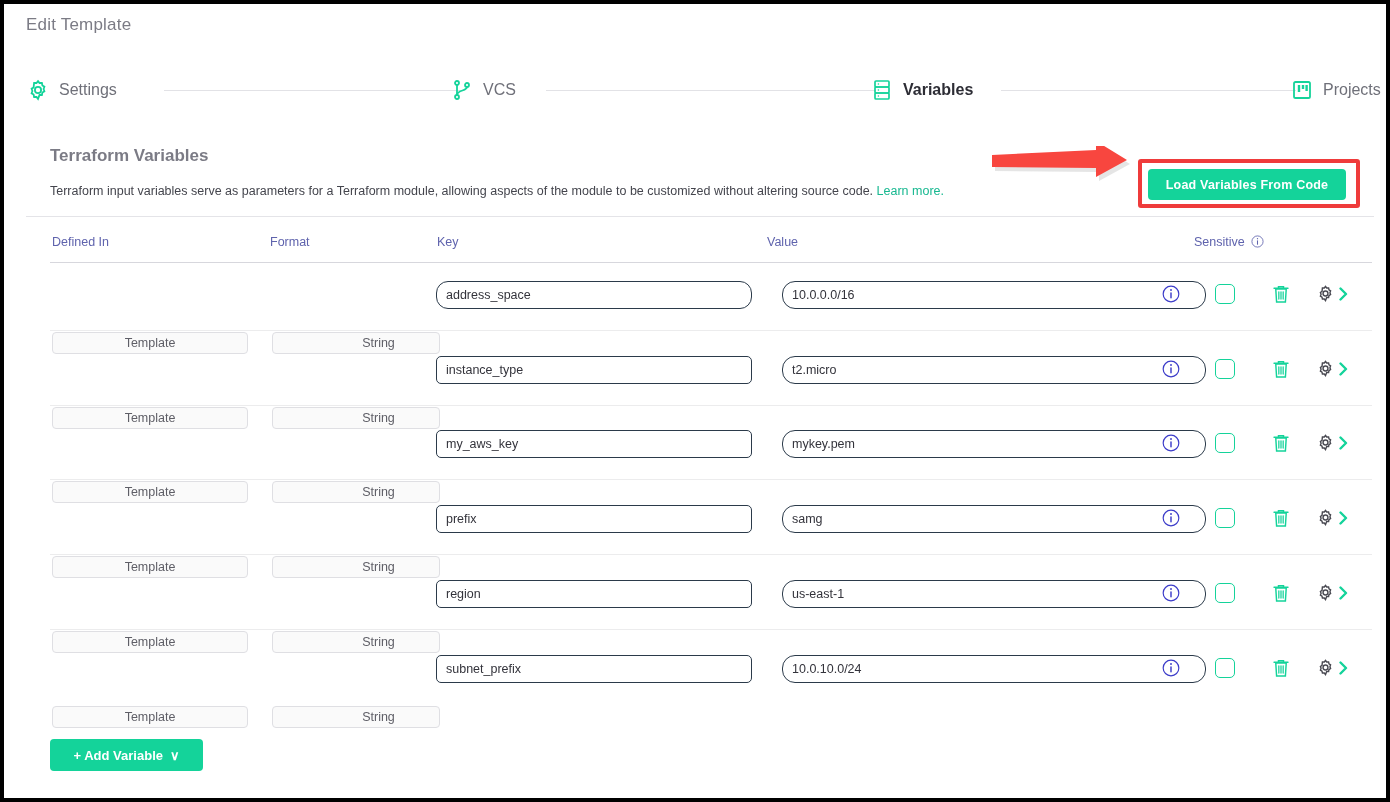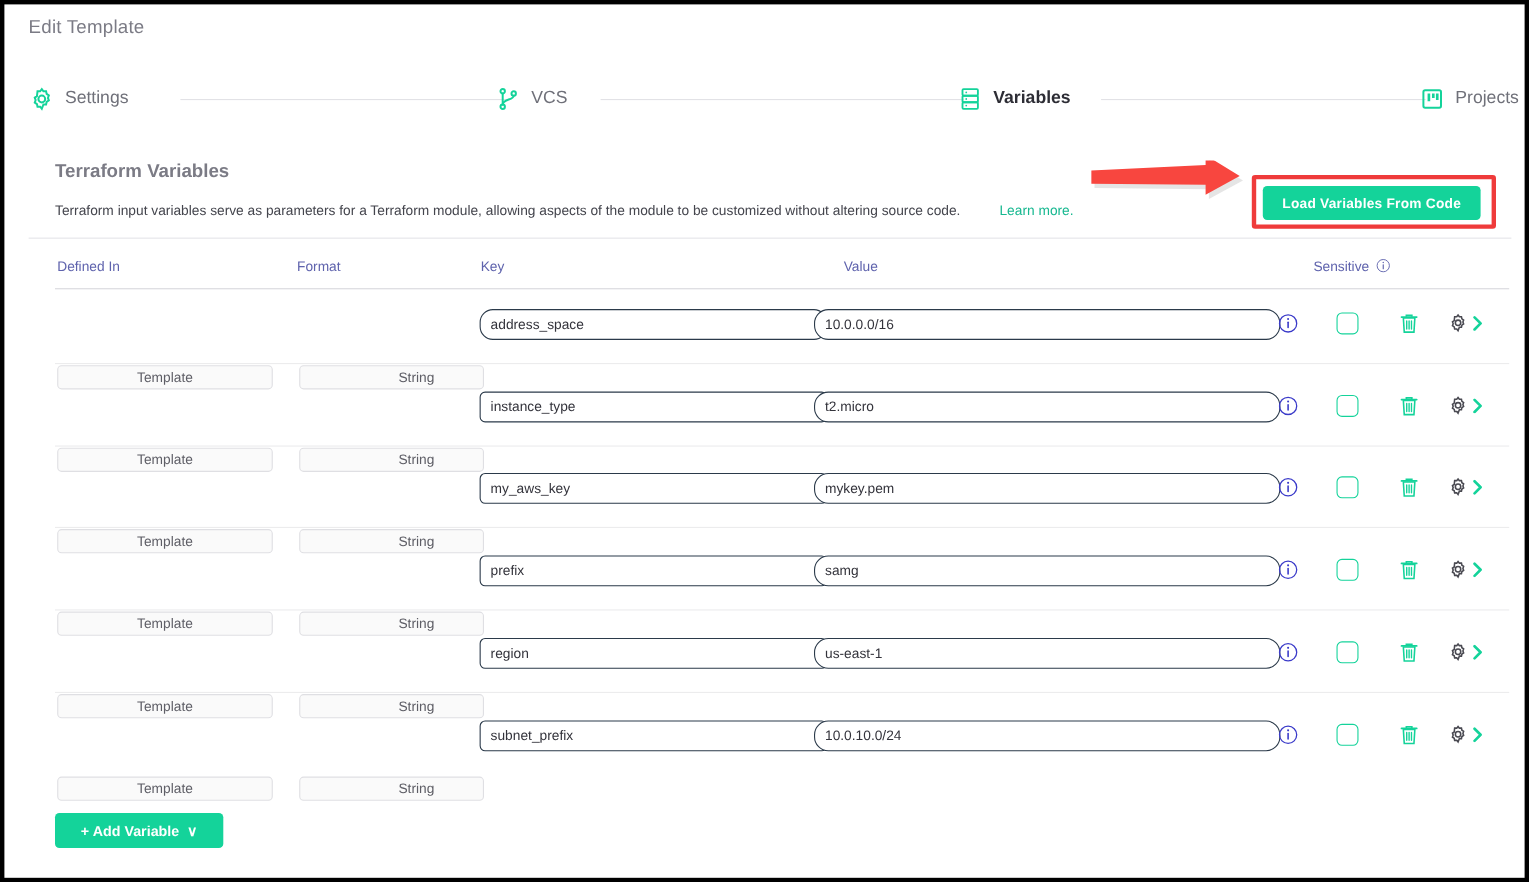--- a/index.html
+++ b/index.html
@@ -77,21 +77,20 @@
     position: absolute;
     left: 46px;
     top: 180px;
     font-size: 12.5px;
     color: #44454d;
     white-space: nowrap;
   }
   .section-desc a {
     color: #17b890;
     text-decoration: none;
-    margin-left: 32px;
   }
 
   
   .load-btn {
     position: absolute;
     left: 1144px;
     top: 165px;
     width: 198px;
     height: 31px;
     background: #14d39a;
@@ -191,21 +190,21 @@
     border-radius: 5px;
     background: #fff;
     box-sizing: border-box;
     font-size: 12.5px;
     color: #33333b;
     font-family: "Liberation Sans", sans-serif;
     padding: 0 9px;
     outline: none;
   }
   .fld.key   { left: 432px; width: 316px; }
-  .fld.value { left: 736px; width: 424px; border-radius: 13px; }
+  .fld.value { left: 778px; width: 424px; border-radius: 13px; }
 
   .act { position: absolute; cursor: pointer; }
   .act.info  { left: 1158px; width: 18px; height: 18px; }
   .act.chk   { left: 1211px; width: 20px; height: 20px;
                border: 1.6px solid #14d39a; border-radius: 5px;
                box-sizing: border-box; background: #fff; }
   .act.trash { left: 1268px; width: 18px; height: 20px; }
   .act.gear  { left: 1312px; width: 19px; height: 19px; }
   .act.chev  { left: 1334px; width: 12px; height: 14px; }
 

